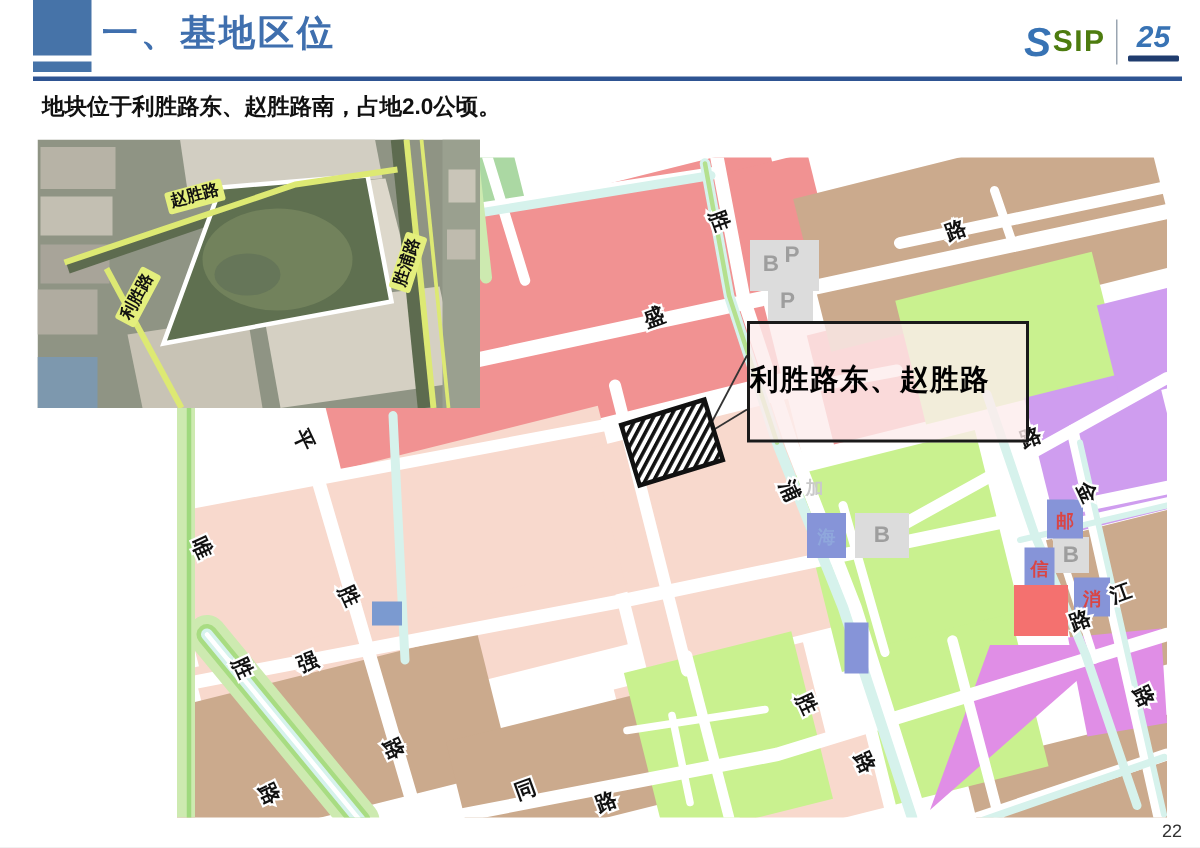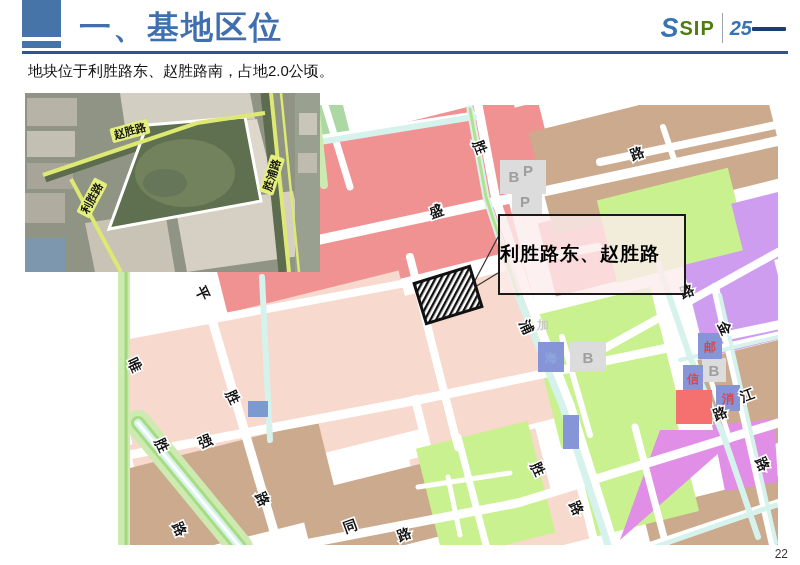--- a/index.html
+++ b/index.html
@@ -5,33 +5,33 @@
   html,body{margin:0;padding:0;background:#e8e8e8;}
   #slide{
     position:relative;width:800px;height:565px;background:#ffffff;
     font-family:"Liberation Sans","DejaVu Sans",sans-serif;overflow:hidden;
   }
   
   #hdr-square{position:absolute;left:22px;top:0;width:39px;height:37px;background:#4673a8;}
   #hdr-bar{position:absolute;left:22px;top:41px;width:39px;height:7px;background:#4673a8;}
   #hdr-underline{position:absolute;left:22px;top:51px;width:766px;height:3px;background:#2e5492;}
   #page-title{
-    position:absolute;left:68px;top:6px;font-size:32px;font-weight:bold;
-    color:#3f6fae;letter-spacing:2px;white-space:nowrap;margin-left:11px;
+    position:absolute;left:68px;top:6px;font-size:24px;font-weight:bold;
+    color:#3f6fae;letter-spacing:2px;white-space:nowrap;
   }
   
   #logo{position:absolute;right:14px;top:8px;display:flex;align-items:center;height:40px;}
   #logo .s-ico{font-size:27px;font-weight:bold;font-style:italic;color:#3873b4;line-height:1;margin-right:1px;}
   #logo .sip-txt{font-size:20px;font-weight:bold;color:#4d7c0f;letter-spacing:1px;}
   #logo .div{width:1px;height:30px;background:#9aa5b1;margin:0 7px;}
-  #logo .anniv{display:flex;flex-direction:row;align-items:center;}
+  #logo .anniv{display:flex;flex-direction:column;align-items:center;}
   #logo .anniv .n25{font-size:20px;font-weight:bold;font-style:italic;color:#3873b4;line-height:1;}
   #logo .anniv .bar{width:34px;height:4px;background:#1f3c6e;margin-top:2px;border-radius:1px;}
   
-  #intro{position:absolute;left:28px;top:62px;font-size:15px;color:#111;font-weight:400;}
+  #intro{position:absolute;left:28px;top:62px;font-size:15px;color:#111;font-weight:700;}
   
   #map{position:absolute;left:118px;top:105px;}
   .road-lbl{font-size:14px;fill:#111;stroke:#fff;stroke-width:3px;paint-order:stroke;font-weight:600;
             text-anchor:middle;dominant-baseline:central;}
   .area-lbl{font-size:15px;fill:#9e9e9e;font-weight:600;text-anchor:middle;dominant-baseline:central;}
   .fac-lbl{font-size:12px;font-weight:bold;text-anchor:middle;dominant-baseline:central;}
   
   #satellite{position:absolute;left:25px;top:93px;width:295px;height:179px;}
   .sat-lbl{
     position:absolute;font-size:11px;font-weight:bold;color:#111;background:#e4ef7d;

